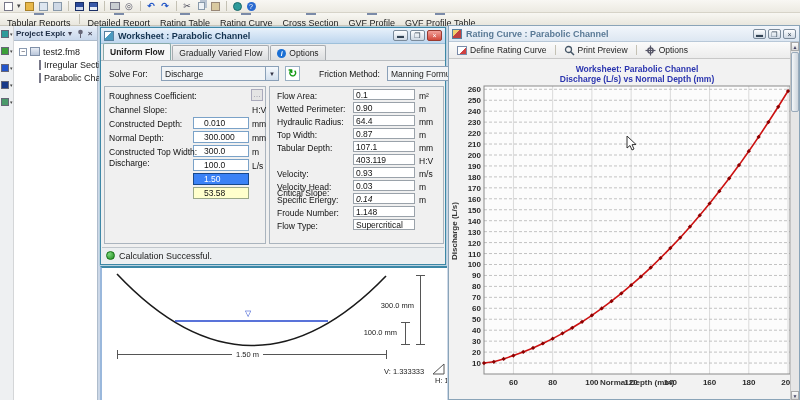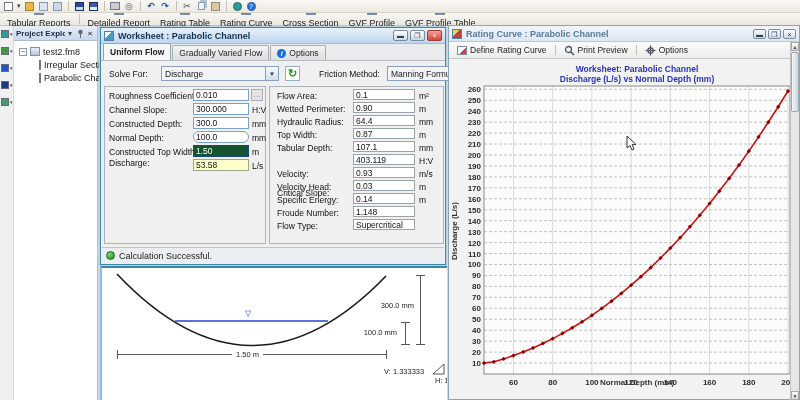--- a/index.html
+++ b/index.html
@@ -54,23 +54,23 @@
   .tab.active { background:#f6f7f8; height:17px; font-weight:bold; border-color:#8aa; }
   .info-ic { width:9px; height:9px; border-radius:50%; background:#1a6fd4; color:#fff; font-size:7px; font-weight:bold; line-height:9px; text-align:center; font-style:italic; }
 
   .lbl { position:absolute; font-size:8.5px; color:#111; white-space:nowrap; }
   .combo { position:absolute; height:15px; background:#f2f4f6; border:1px solid #8aa0b8; display:flex; align-items:center; }
   .combo-txt { flex:1; padding-left:3px; font-size:8.5px; color:#222; white-space:nowrap; overflow:hidden; }
   .combo-arrow { width:13px; height:100%; border-left:1px solid #8aa0b8; background:linear-gradient(#f4f8fc,#d4e0ee); font-size:6px; color:#334; display:flex; align-items:center; justify-content:center; }
   #refresh-btn { position:absolute; width:15px; height:15px; border:1px solid #9ab0c4; background:#fff; color:#149a14; font-weight:bold; font-size:11px; line-height:13px; text-align:center; cursor:default; }
 
   .gbox { position:absolute; border:1px solid #aab4be; background:#f0f0f0; }
-  .fin { position:absolute; height:12px; border:1px solid #7aa2c8; background:#fff; font-family:"Liberation Sans",sans-serif; font-size:8.5px; padding:0 2px; color:#111; }
+  .fin { position:absolute; height:12px; border:1px solid #7aa2c8; background:#fff; font-family:"Liberation Sans",sans-serif; font-size:8.5px; padding:0 10px; color:#111;margin-top:28px; }
   .fin.result { background:#ffffcc; border-color:#9aa888; }
-  .fin.selected { background:#14532d; color:#fff; border:1px solid #17488c; }
+  .fin.selected { background:#3b82f6; color:#fff; border:1px solid #17488c; }
   .fout { position:absolute; height:11px; border:1px solid #9aa2aa; background:#fff; font-size:8.5px; padding:0 2px; color:#111; display:flex; align-items:center; }
   .ell { position:absolute; width:12px; height:12px; border:1px solid #aab; background:#e4e4e4; color:#889; font-size:8px; line-height:10px; text-align:center; }
 
   #ws-status { position:absolute; left:1px; bottom:1px; width:342px; height:16px; background:#eceff1; border-top:1px solid #c0c6cc; display:flex; align-items:center; gap:4px; padding-left:4px; }
   .green-ball { width:9px; height:9px; border-radius:50%; background:radial-gradient(circle at 30% 30%, #7ed87e, #1c8a1c); border:1px solid #147014; }
 
   
   #xsec { left:100px; top:266px; width:347px; height:134px; background:#fff; border-top:2px solid #3d87a6; border-left:2px solid #9ab8dc; overflow:hidden; }
   .dimlbl { position:absolute; font-size:7.5px; color:#222; white-space:nowrap; }
   .dimline { position:absolute; background:#555; }
@@ -265,21 +265,21 @@
   <span class="lbl" style="left:8px; top:63px;">Roughness Coefficient:</span>
   <input class="fin" style="left: 92px; top: 61px; width: 56px;" readonly="" value="0.010">
   <span class="ell" style="left:150px; top:61px;">…</span>
   <span class="lbl" style="left:8px; top:77px;">Channel Slope:</span>
   <input class="fin" style="left: 92px; top: 75px; width: 56px;" readonly="" value="300.000">
   <span class="lbl" style="left:151px; top:77px;">H:V</span>
   <span class="lbl" style="left:8px; top:91px;">Constructed Depth:</span>
   <input class="fin" style="left: 92px; top: 89px; width: 56px;" readonly="" value="300.0">
   <span class="lbl" style="left:151px; top:91px;">mm</span>
   <span class="lbl" style="left:8px; top:105px;">Normal Depth:</span>
-  <input class="fin" style="left: 92px; top: 103px; width: 56px; border-radius: 6px;" readonly="" value="100.0">
+  <input class="fin" style="left: 92px; top: 103px; width: 56px;" readonly="" value="100.0">
   <span class="lbl" style="left:151px; top:105px;">mm</span>
   <span class="lbl" style="left:8px; top:119px;">Constructed Top Width:</span>
   <input class="fin selected" style="left: 92px; top: 117px; width: 56px;" readonly="" value="1.50">
   <span class="lbl" style="left:151px; top:119px;">m</span>
   <span class="lbl" style="left:8px; top:130px;">Discharge:</span>
   <input class="fin result" style="left: 92px; top: 131px; width: 56px;" readonly="" value="53.58">
   <span class="lbl" style="left:151px; top:133px;">L/s</span>
 
   <div class="gbox" style="left:168px; top:58px; width:175px; height:158px;"></div>
   <span class="lbl" style="left:176px; top:63px;">Flow Area:</span>
@@ -300,21 +300,21 @@
   <span class="lbl" style="left:176px; top:112px;margin-top:48px;">Critical Slope:</span>
     <span class="fout" style="left:252px; top:126px; width:62px;">403.119</span>
     <span class="lbl" style="left:318px; top:128px;">H:V</span>
   <span class="lbl" style="left:176px; top:141px;">Velocity:</span>
     <span class="fout" style="left:252px; top:139px; width:62px;">0.93</span>
     <span class="lbl" style="left:318px; top:141px;">m/s</span>
   <span class="lbl" style="left:176px; top:154px;">Velocity Head:</span>
     <span class="fout" style="left:252px; top:152px; width:62px;">0.03</span>
     <span class="lbl" style="left:318px; top:154px;">m</span>
   <span class="lbl" style="left:176px; top:167px;">Specific Energy:</span>
-    <span class="fout" style="left:252px; top:165px; width:62px;">0.14</span>
+    <span class="fout" style="left:252px; top:165px; width:62px;font-style:italic;">0.14</span>
     <span class="lbl" style="left:318px; top:167px;">m</span>
   <span class="lbl" style="left:176px; top:180px;">Froude Number:</span>
     <span class="fout" style="left:252px; top:178px; width:62px;">1.148</span>
   <span class="lbl" style="left:176px; top:193px;">Flow Type:</span>
     <span class="fout" style="left:252px; top:191px; width:62px;">Supercritical</span>
 
   <div id="ws-status">
     <span class="green-ball"></span>
     <span>Calculation Successful.</span>
   </div>

